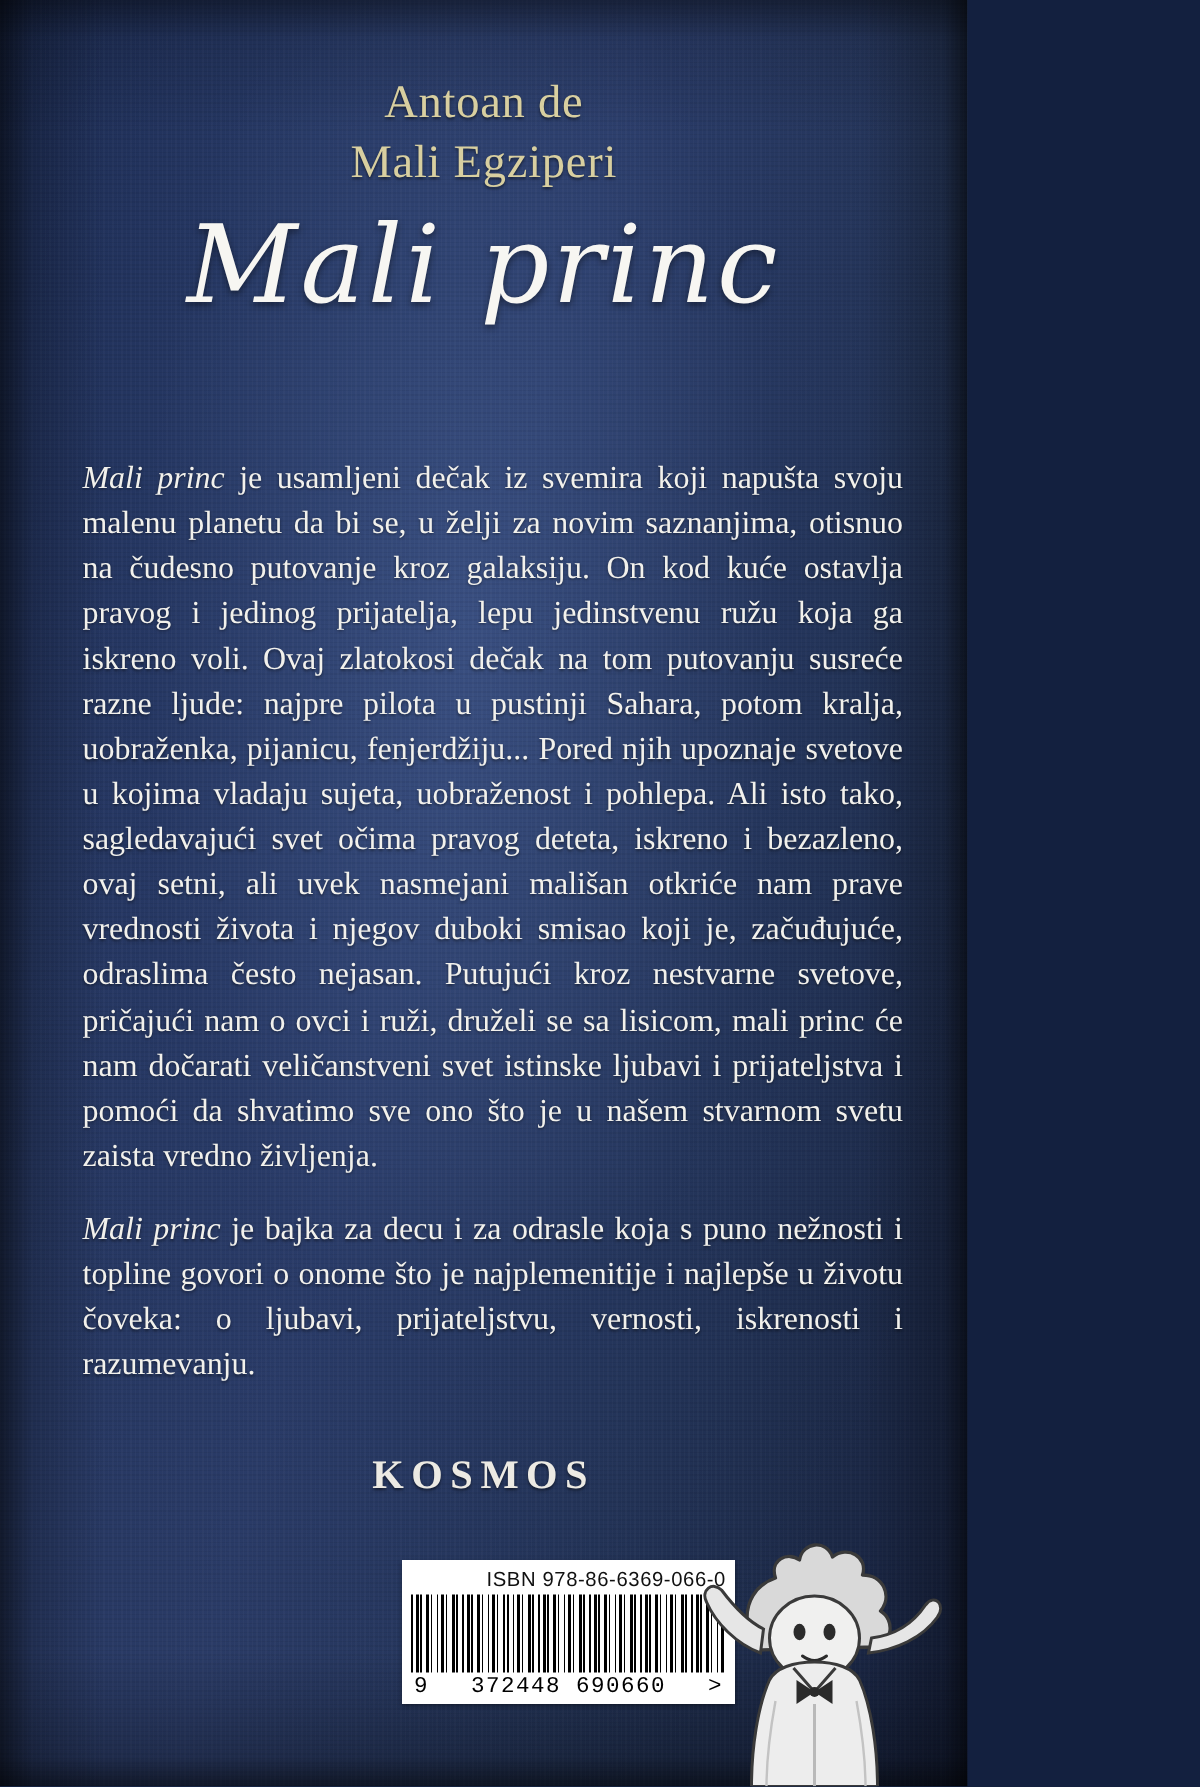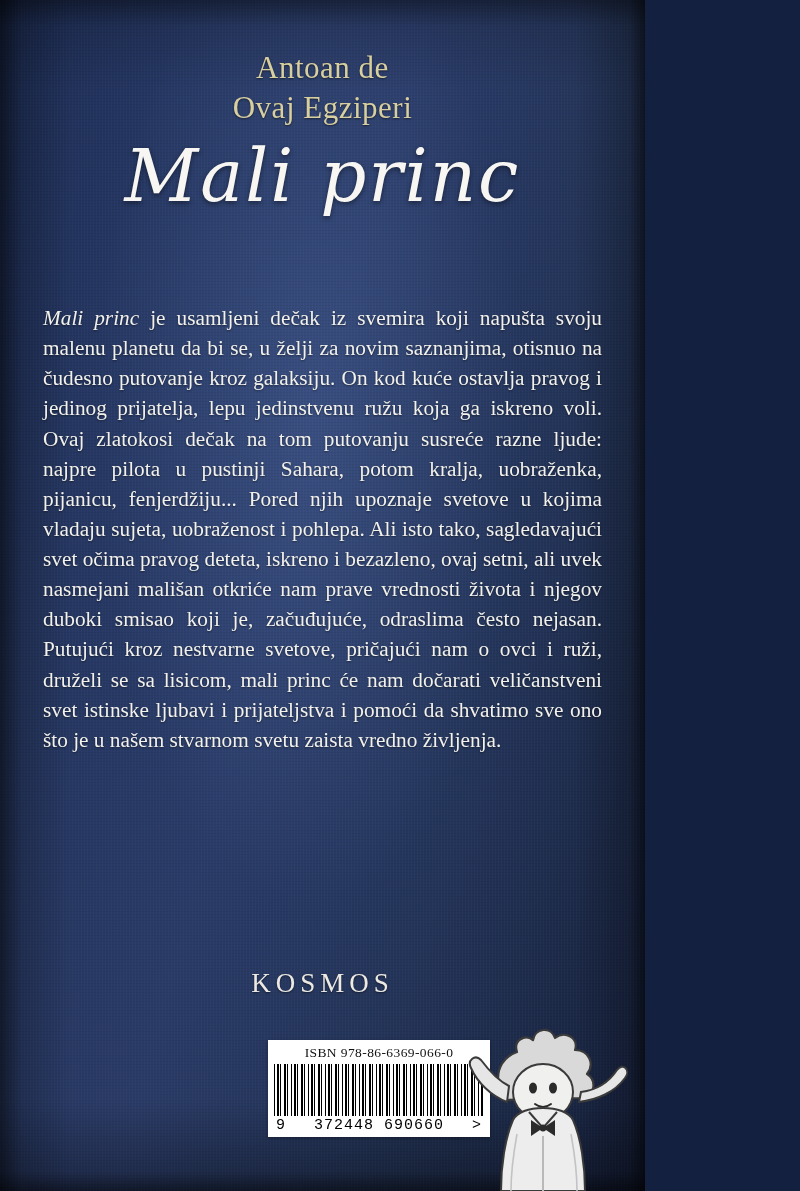--- a/index.html
+++ b/index.html
@@ -88,55 +88,55 @@
     left: 43px;
     right: 43px;
     top: 303px;
     color: #f2f1ec;
     font-family: "Liberation Serif", serif;
     font-size: 21.3px;
     line-height: 1.415;
     text-align: justify;
     text-shadow: 0 1px 2px rgba(0,0,0,0.45);
   }
-  .blurb p { margin: 0 0 19px 0; }
+  .blurb p { margin: 0 0 19px 12px; }
   .blurb p:last-child { margin-bottom: 0; }
   .blurb em {
     font-style: italic;
   }
 
   .publisher {
     position: absolute;
     top: 968px;
     left: 0;
     right: 0;
     text-align: center;
     color: #eceae3;
     font-family: "Liberation Serif", serif;
     font-size: 27px;
     letter-spacing: 5px;
-    font-weight: 400;
+    font-weight: 700;
     text-shadow: 0 1px 2px rgba(0,0,0,0.5);
   }
 
   
   .barcode-box {
     position: absolute;
     left: 268px;
     top: 1040px;
     width: 222px;
     background: #ffffff;
     padding: 4px 6px 2px 6px;
     box-sizing: border-box;
     box-shadow: 0 1px 3px rgba(0,0,0,0.4);
   }
   .isbn-text {
-    text-align: center;
+    text-align: right;
     color: #111;
-    font-family: Liberation Serif, serif;
+    font-family: Liberation Sans, sans-serif;
     font-size: 13.5px;
     letter-spacing: 0.4px;
     padding: 1px 0 3px 0;
     white-space: nowrap;
   }
   .bars {
     height: 52px;
     width: 100%;
     background-image: repeating-linear-gradient(90deg,
       #000 0px, #000 1px, #fff 1px, #fff 3px,
@@ -167,27 +167,28 @@
   }
 </style>
 </head>
 <body>
 
 <div class="cover">
   <div class="content">
 
     <div class="author">
       <span class="line">Antoan de</span>
-      <span class="line">Ovaj Egziperi</span>
+      <span class="line">Mali Egziperi</span>
     </div>
 
     <div class="title">Mali princ</div>
 
     <div class="blurb">
       <p><em>Mali princ</em><span> je usamljeni dečak iz svemira koji napušta svoju malenu planetu da bi se, u želji za novim saznanjima, otisnuo na čudesno putovanje kroz galaksiju. On kod kuće ostavlja pravog i jedinog prijatelja, lepu jedinstvenu ružu koja ga iskreno voli. Ovaj zlatokosi dečak na tom putovanju susreće razne ljude: najpre pilota u pustinji Sahara, potom kralja, uobraženka, pijanicu, fenjerdžiju... Pored njih upoznaje svetove u kojima vladaju sujeta, uobraženost i pohlepa. Ali isto tako, sagledavajući svet očima pravog deteta, iskreno i bezazleno, ovaj setni, ali uvek nasmejani mališan otkriće nam prave vrednosti života i njegov duboki smisao koji je, začuđujuće, odraslima često nejasan. Putujući kroz nestvarne svetove, pričajući nam o ovci i ruži, druželi se sa lisicom, mali princ će nam dočarati veličanstveni svet istinske ljubavi i prijateljstva i pomoći da shvatimo sve ono što je u našem stvarnom svetu zaista vredno življenja.</span></p>
+      <p><em>Mali princ</em><span> je bajka za decu i za odrasle koja s puno nežnosti i topline govori o onome što je najplemenitije i najlepše u životu čoveka: o ljubavi, prijateljstvu, vernosti, iskrenosti i razumevanju.</span></p>
     </div>
 
     <div class="publisher">KOSMOS</div>
 
     <div class="barcode-box">
       <div class="isbn-text">ISBN 978-86-6369-066-0</div>
       <div class="bars"></div>
       <div class="bar-digits">
         <span class="grp">9</span>
         <span class="grp">372448 690660</span>

